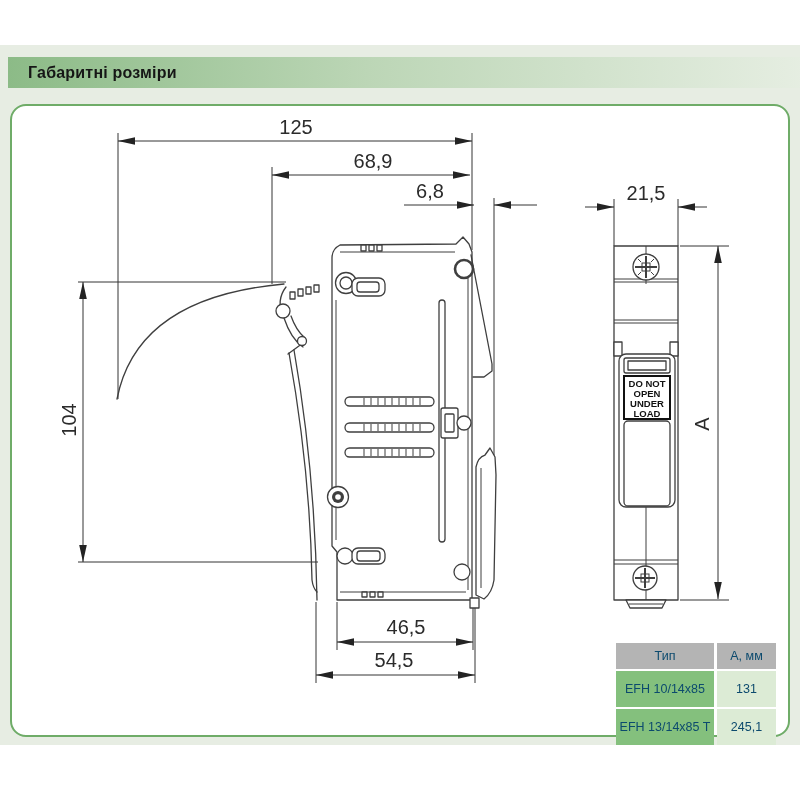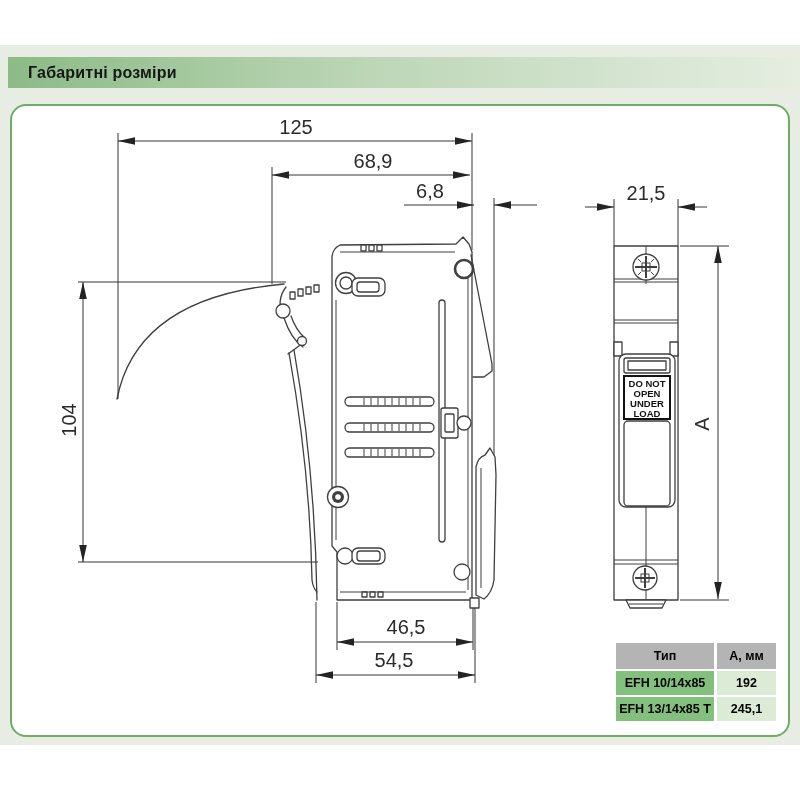--- a/index.html
+++ b/index.html
@@ -30,23 +30,23 @@
   .thin{fill:none;stroke:#3f3f3f;stroke-width:1;}
   .dln{fill:none;stroke:#343434;stroke-width:1;}
   .arr{fill:#232323;stroke:none;}
   text.dim{font-family:"Liberation Sans",sans-serif;font-size:20px;fill:#2b2b2b;}
   text.warn{font-family:"Liberation Sans",sans-serif;font-size:9.5px;font-weight:bold;fill:#111;}
 
   
   .dim-table{
     position:absolute;left:571px;top:643px;width:160px;
     display:grid;grid-template-columns:98px 59px;column-gap:3px;row-gap:2px;
-    font-family:"Liberation Sans",sans-serif;font-size:12.5px;font-weight:bold;color:#000000;padding-left:45px;
-  }
-  .dim-table .cell{display:flex;align-items:center;justify-content:center;height:24px;}
+    font-family:"Liberation Sans",sans-serif;font-size:12.5px;font-weight:normal;color:#0c4a6e;padding-left:45px;
+  }
+  .dim-table .cell{display:flex;align-items:center;justify-content:center;height:36px;}
   .dim-table .th{height:26px;background:#b4b4b4;}
   .dim-table .type{background:#84c07d;}
   .dim-table .val{background:#dcebd5;}
 </style>
 </head>
 <body>
 
 <div class="green-area"></div>
 
 <div class="section-header">
@@ -255,17 +255,17 @@
       <path class="thin" d="M629,604 H663"></path>
     </g>
   </g>
 </svg>
 
 <div class="dim-table">
   <div class="cell th">Тип</div>
   <div class="cell th">А, мм</div>
 
   <div class="cell type">EFH 10/14x85</div>
-  <div class="cell val">192</div>
+  <div class="cell val">131</div>
 
   <div class="cell type">EFH 13/14x85 T</div>
   <div class="cell val">245,1</div>
 </div>
 
 </body></html>

